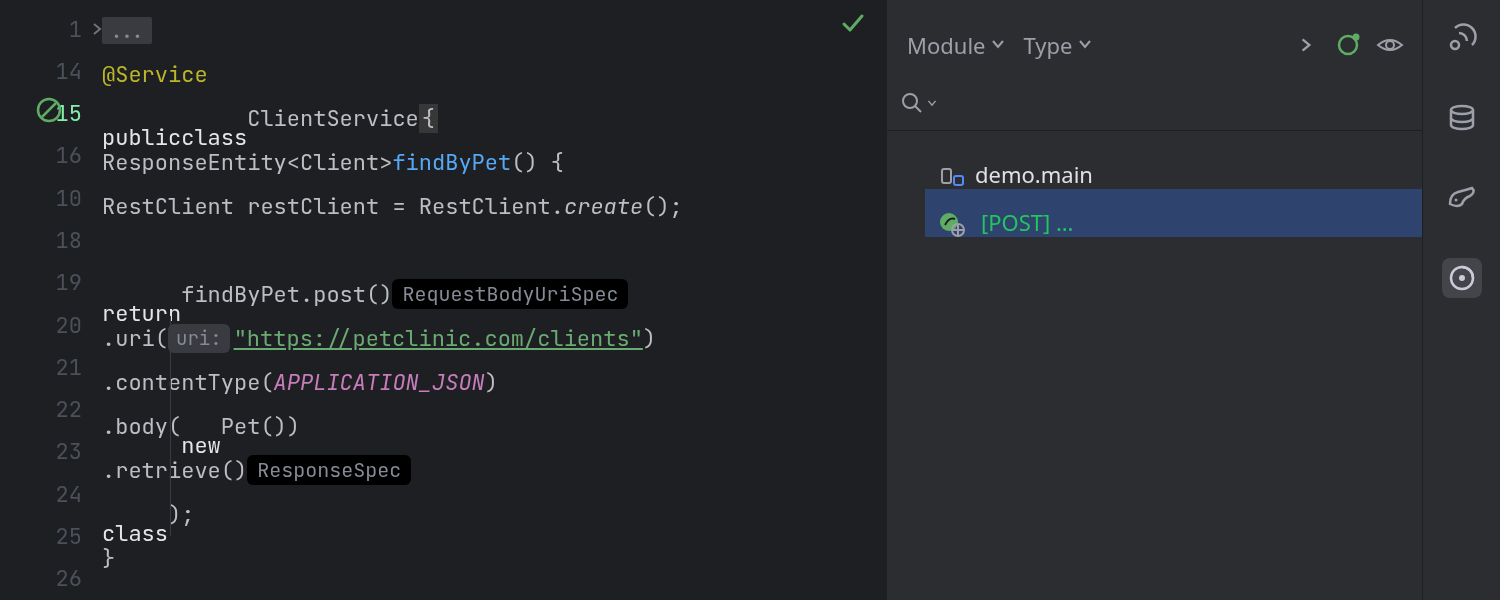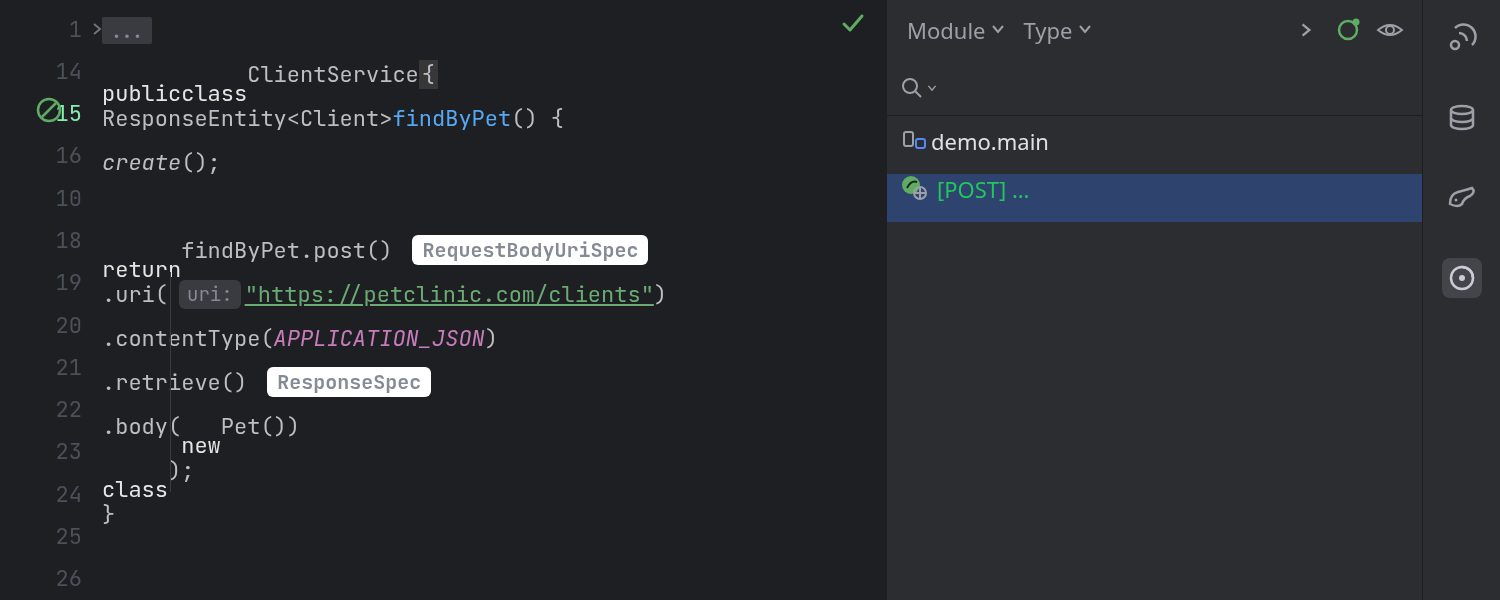--- a/index.html
+++ b/index.html
@@ -63,36 +63,34 @@
     border-radius: 2px;
     font-size: 21px;
   }
   .annot { color: #bbb529; }
   .kw { color: #e5e5e5; margin-top: 39px; }
   .type { color: #bcbec4; }
   .identifier { color: #bcbec4; }
   .method-decl { color: #56a8f5; }
   .method-italic { color: #bcbec4; font-style: italic; }
   .inlay {
-    background: #ffffff;
+    background: #000000;
     color: #858a94;
     padding: 2px 10px;
     border-radius: 6px;
     font-size: 20px;
-    margin: 0 20px;
-    font-weight: bold;
+    margin: 0 0;
   }
   .inlay-label {
     background: #393b40;
     color: #858a94;
     padding: 2px 8px;
     border-radius: 6px;
     font-size: 19px;
     margin-right: 4px;
-    margin-left: 11px;
   }
   .str { color: #6aab73; }
   .str-underline { text-decoration: underline; }
   .const-italic { color: #c77dbb; font-style: italic; }
   .cursor-highlight {
     background: #373737;
     padding: 0 3px;
   }
   .chain-guide {
     border-left: 1px solid #393b40;
@@ -114,20 +112,21 @@
     border-left: 1px solid #1e1f22;
     display: flex;
     flex-direction: column;
   }
   .side-header {
     height: 60px;
     display: flex;
     align-items: center;
     padding: 0 14px;
     gap: 6px;
+    margin-top: 15px;
   }
   .dropdown {
     display: flex;
     align-items: center;
     color: #9da0a8;
     font-family: system-ui, sans-serif;
     font-size: 22px;
     padding: 4px 6px;
     cursor: pointer;
     gap: 6px;
@@ -140,25 +139,26 @@
     display: flex;
     align-items: center;
     padding: 0 14px;
     border-bottom: 1px solid #1e1f22;
   }
   .search-icon { color: #9da0a8; font-size: 22px; display: flex; align-items: center; gap: 4px; }
   .tree { padding-top: 10px; }
   .tree-row {
     height: 48px;
     display: flex;
-    align-items: flex-start;
+    align-items: flex-end;
     padding-left: 14px;
-    gap: 4px;
+    gap: 10px;
     font-family: system-ui, sans-serif;
     font-size: 22px;
+    margin-left: 38px;
   }
   .tree-row.selected { background: #2e436e; }
   .tree-icon { width: 26px; height: 26px; display: flex; align-items: center; justify-content: center; }
   .endpoint-url { color: #dfe1e5; }
   .endpoint-method { color: #22c55e; margin-left: 6px; }
   .right-rail {
     flex: 0 0 78px;
     background: #2b2d30;
     border-left: 1px solid #1e1f22;
     display: flex;
@@ -239,29 +239,30 @@
   </div>
 
   <div class="code-area">
     <span class="status-check">
       <svg width="26" height="26" viewBox="0 0 26 26">
           <path d="M4 13 L10 19 L22 5" fill="none" stroke="#5fad65" stroke-width="3" stroke-linecap="round" stroke-linejoin="round"></path>
         </svg>
     </span>
 
     <div class="code-line"><span class="fold-placeholder">...</span></div>
+    <div class="code-line"><span class="annot">@Service</span></div>
     <div class="code-line"><span class="kw">public</span> <span class="kw">class</span> <span class="type">ClientService</span> <span class="cursor-highlight">{</span></div>
     <div class="code-line"><span class="type">ResponseEntity&lt;Client&gt;</span> <span class="method-decl">findByPet</span><span class="identifier">() {</span></div>
-    <div class="code-line">    <span class="method-italic">create</span><span class="identifier">();</span></div>
+    <div class="code-line">    <span class="identifier">RestClient restClient = RestClient.</span><span class="method-italic">create</span><span class="identifier">();</span></div>
     <div class="code-line"></div>
     <div class="code-line">    <span class="kw">return</span> <span class="identifier">findByPet.post()</span> <span class="inlay">RequestBodyUriSpec</span></div>
     <div class="code-line"><span class="chain-guide"></span>        <span class="identifier">.uri(</span><span class="inlay-label">uri:</span> <span class="str str-underline">"https://petclinic.com/clients"</span><span class="identifier">)</span></div>
     <div class="code-line"><span class="chain-guide"></span>        <span class="identifier">.contentType(</span><span class="const-italic">APPLICATION_JSON</span><span class="identifier">)</span></div>
+    <div class="code-line"><span class="chain-guide"></span>        <span class="identifier">.body(</span><span class="kw">new</span> <span class="identifier">Pet())</span></div>
     <div class="code-line"><span class="chain-guide"></span>        <span class="identifier">.retrieve()</span> <span class="inlay">ResponseSpec</span></div>
-    <div class="code-line"><span class="chain-guide"></span>        <span class="identifier">.body(</span><span class="kw">new</span> <span class="identifier">Pet())</span></div>
     <div class="code-line"><span class="chain-guide"></span>        <span class="kw">class</span><span class="identifier">);</span></div>
     <div class="code-line"><span class="identifier">}</span></div>
     <div class="code-line"></div>
   </div>
 </div>
 
 <div class="side-panel">
   <div class="side-header">
     <div class="dropdown">
       <span>Module</span>

